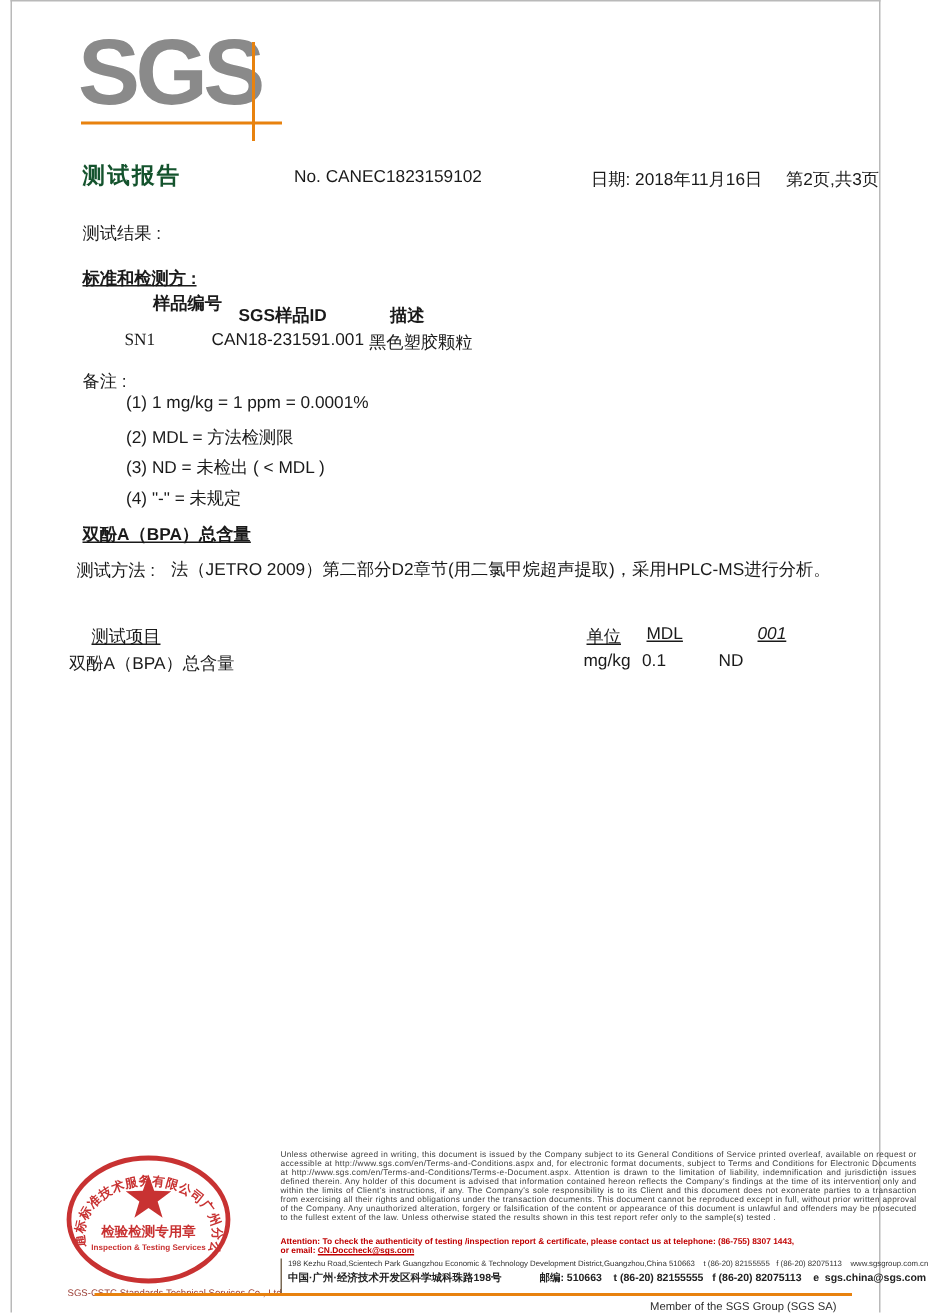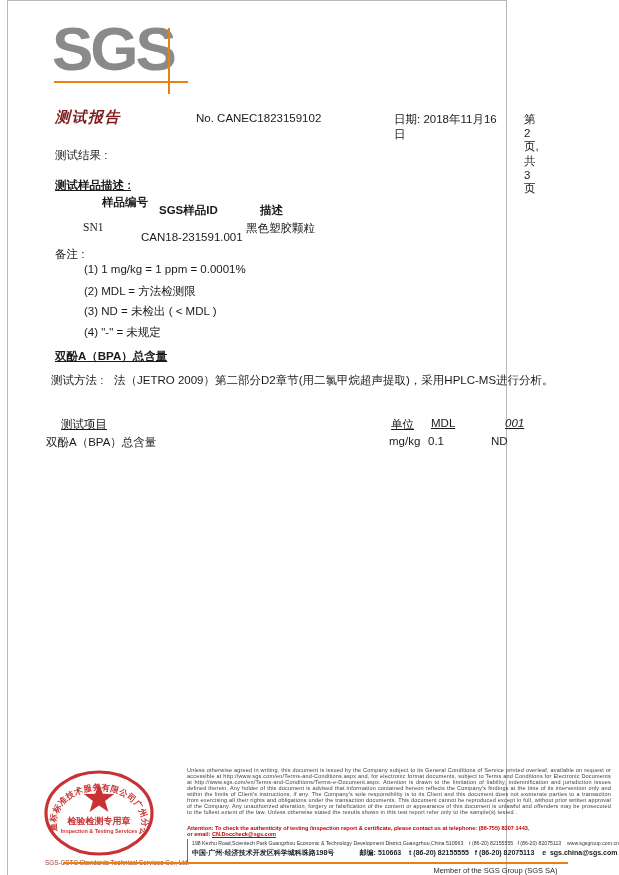--- a/index.html
+++ b/index.html
@@ -1,25 +1,25 @@
 <!DOCTYPE html>
 <html><head>
 <meta charset="utf-8">
 <style>
   * { margin:0; padding:0; box-sizing:border-box; }
   html,body { width:619px; height:875px; background:#fff; overflow:hidden;
     font-family:"Liberation Sans","DejaVu Sans",sans-serif; color:#1a1a1a; }
-  .page { position:absolute; left:7px; top:0; width:500px; height:875px;
+  .page { position:absolute; left:7px; top:0; width:580px; height:875px;
     background:#fff; border-left:1px solid #b9b9b9; border-right:1px solid #b9b9b9;
     border-top:1px solid #b9b9b9; }
   .abs { position:absolute; }
   .logo-text { font-size:62px; font-weight:800; letter-spacing:-3px;
     color:#8a8a8a; line-height:56px; }
   .orange { background:#e8820e; }
-  .report-title { font-size:15px; font-weight:bold; letter-spacing:1.5px; color:#7f1d1d;font-style:italic; }
+  .report-title { font-size:15px; font-weight:bold; letter-spacing:1.5px; color:#14532d; }
   .body-txt { font-size:11.5px; color:#1a1a1a; }
   .bold { font-weight:bold; }
   .ul { text-decoration:underline; }
   .section-label { font-size:11.5px; color:#1a1a1a; }
   .notes div { height:20.5px; font-size:11.5px; }
   .method { font-size:11.5px; line-height:20px; }
   .th { font-size:11.5px; font-weight:normal; text-decoration:underline; }
   .th-italic { font-size:11.5px; font-style:italic; text-decoration:underline;margin-left:36px; }
   .disclaimer { width:424px; font-size:5.5px; line-height:6px; letter-spacing:0.2px;
     text-align:justify; color:#3c3c3c; }
@@ -42,27 +42,27 @@
   </div>
   <div class="abs orange" style="left:46px; top:80px; width:134px; height:2px;"></div>
   <div class="abs orange" style="left:160px; top:27px; width:2px; height:66px;"></div>
 
   <div class="abs report-title" style="left:47px; top:107px;">测试报告</div>
   <div class="abs body-txt" style="left:188px; top:111px;">No. CANEC1823159102</div>
   <div class="abs body-txt" style="left:386px; top:111px;">日期: 2018年11月16日</div>
   <div class="abs body-txt" style="left:516px; top:111px;">第2页,共3页</div>
 
   <div class="abs section-label" style="left:47px; top:147px;">测试结果 :</div>
-  <div class="abs section-label bold ul" style="left:47px; top:177px;">测试样品描述 :</div>
+  <div class="abs section-label bold ul" style="left:47px; top:177px;">标准和检测方 :</div>
 
   <div class="abs body-txt bold" style="left:63px; top:194px;margin-left:31px;">样品编号</div>
   <div class="abs body-txt bold" style="left:151px; top:202px;">SGS样品ID</div>
   <div class="abs body-txt bold" style="left:252px; top:202px;">描述</div>
   <div class="abs body-txt" style="left:75px; top:220px;font-family:Liberation Serif, serif;">SN1</div>
-  <div class="abs body-txt" style="left:133px; top:230px;text-align:center;">CAN18-231591.001</div>
+  <div class="abs body-txt" style="left:133px; top:220px;text-align:center;">CAN18-231591.001</div>
   <div class="abs body-txt" style="left:238px; top:220px;">黑色塑胶颗粒</div>
 
   <div class="abs section-label" style="left:47px; top:246px;">备注 :</div>
   <div class="abs notes" style="left:76px; top:262px;">
     <div>(1) 1 mg/kg = 1 ppm = 0.0001%</div>
     <div>(2) MDL = 方法检测限</div>
     <div>(3) ND = 未检出 ( &lt; MDL )</div>
     <div>(4) "-" = 未规定</div>
   </div>
 
@@ -72,21 +72,21 @@
     <div>法（JETRO 2009）第二部分D2章节(用二氯甲烷超声提取)，采用HPLC-MS进行分析。</div>
   </div>
 
   <div class="abs th" style="left:53px; top:416px;">测试项目</div>
   <div class="abs th" style="left:383px; top:416px;">单位</div>
   <div class="abs th" style="left:423px; top:416px;">MDL</div>
   <div class="abs th-italic" style="left:461px; top:416px;">001</div>
   <div class="abs body-txt" style="left:38px; top:434px;">双酚A（BPA）总含量</div>
   <div class="abs body-txt" style="left:381px; top:434px;">mg/kg</div>
   <div class="abs body-txt" style="left:420px; top:434px;">0.1</div>
-  <div class="abs body-txt" style="left:483px; top:434px;">ND</div>
+  <div class="abs body-txt" style="left:471px; top:434px;">ND</div>
 
   <div class="abs company-red" style="left:37px; top:834px;">
     <div>SGS-CSTC Standards Technical Services Co., Ltd.</div>
     
   </div>
 
   <svg class="abs stamp-svg" style="left:33px; top:768px;" width="120" height="92" viewBox="0 0 120 92">
     <ellipse cx="58" cy="44" rx="53" ry="41" fill="none" stroke="#c62828" stroke-width="3.2"></ellipse>
     <path id="stampArc" d="M 17 64 A 43 33 0 1 1 99 64" fill="none"></path>
     <text font-size="8.4" fill="#c62828" letter-spacing="0.4" font-weight="bold">

